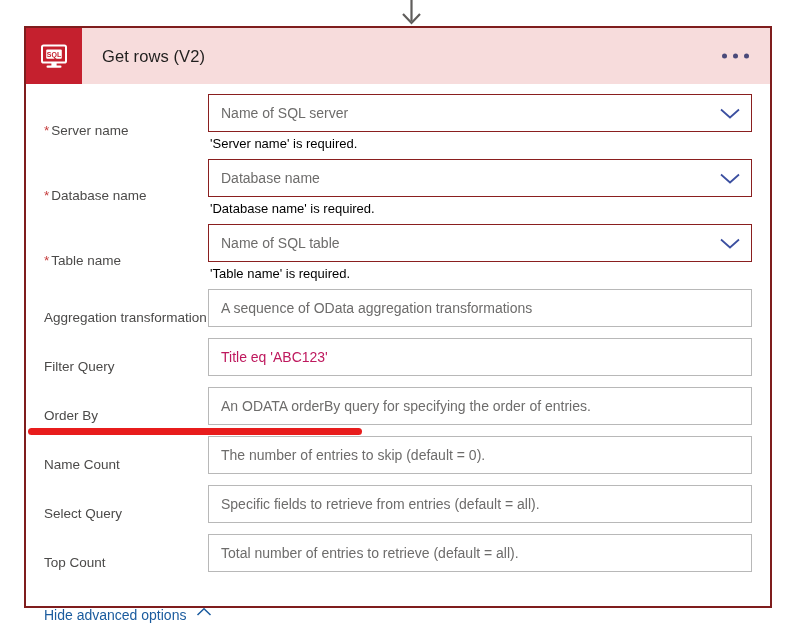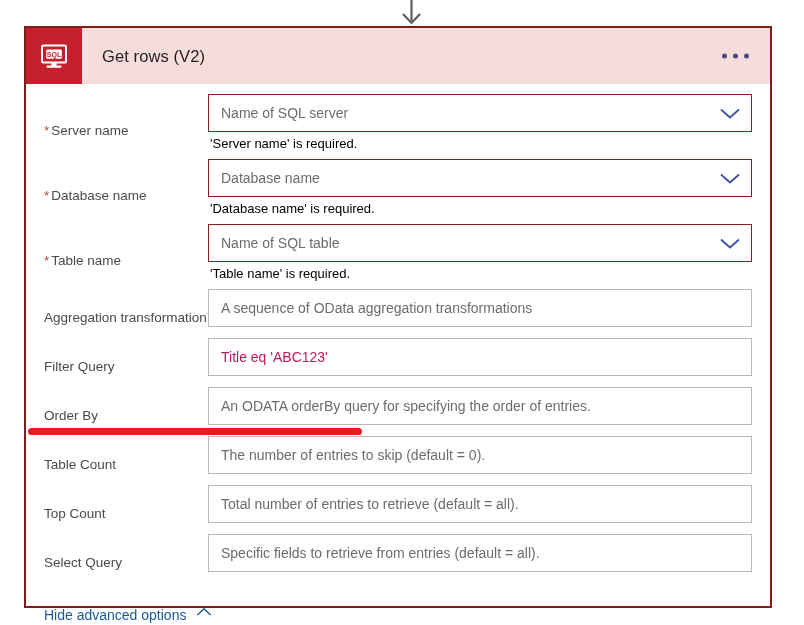--- a/index.html
+++ b/index.html
@@ -275,42 +275,42 @@
         <div class="row">
           <div class="row-label">Order By</div>
           <div class="row-field">
             <div class="field-box">
               <div class="field-text">An ODATA orderBy query for specifying the order of entries.</div>
             </div>
             <div class="spacer-sm"></div>
           </div>
         </div>
         <div class="row">
-          <div class="row-label">Table Count</div>
+          <div class="row-label">Name Count</div>
           <div class="row-field">
             <div class="field-box">
               <div class="field-text">The number of entries to skip (default = 0).</div>
             </div>
             <div class="spacer-sm"></div>
           </div>
         </div>
         <div class="row">
+          <div class="row-label">Select Query</div>
+          <div class="row-field">
+            <div class="field-box">
+              <div class="field-text">Specific fields to retrieve from entries (default = all).</div>
+            </div>
+            <div class="spacer-sm"></div>
+          </div>
+        </div>
+        <div class="row">
           <div class="row-label">Top Count</div>
           <div class="row-field">
             <div class="field-box">
               <div class="field-text">Total number of entries to retrieve (default = all).</div>
-            </div>
-            <div class="spacer-sm"></div>
-          </div>
-        </div>
-        <div class="row">
-          <div class="row-label">Select Query</div>
-          <div class="row-field">
-            <div class="field-box">
-              <div class="field-text">Specific fields to retrieve from entries (default = all).</div>
             </div>
             <div class="spacer-sm"></div>
           </div>
         </div>
       </div>
 
     <div class="annotation-line"></div>
 
     <div class="footer-link">
       <span>Hide advanced options</span>

